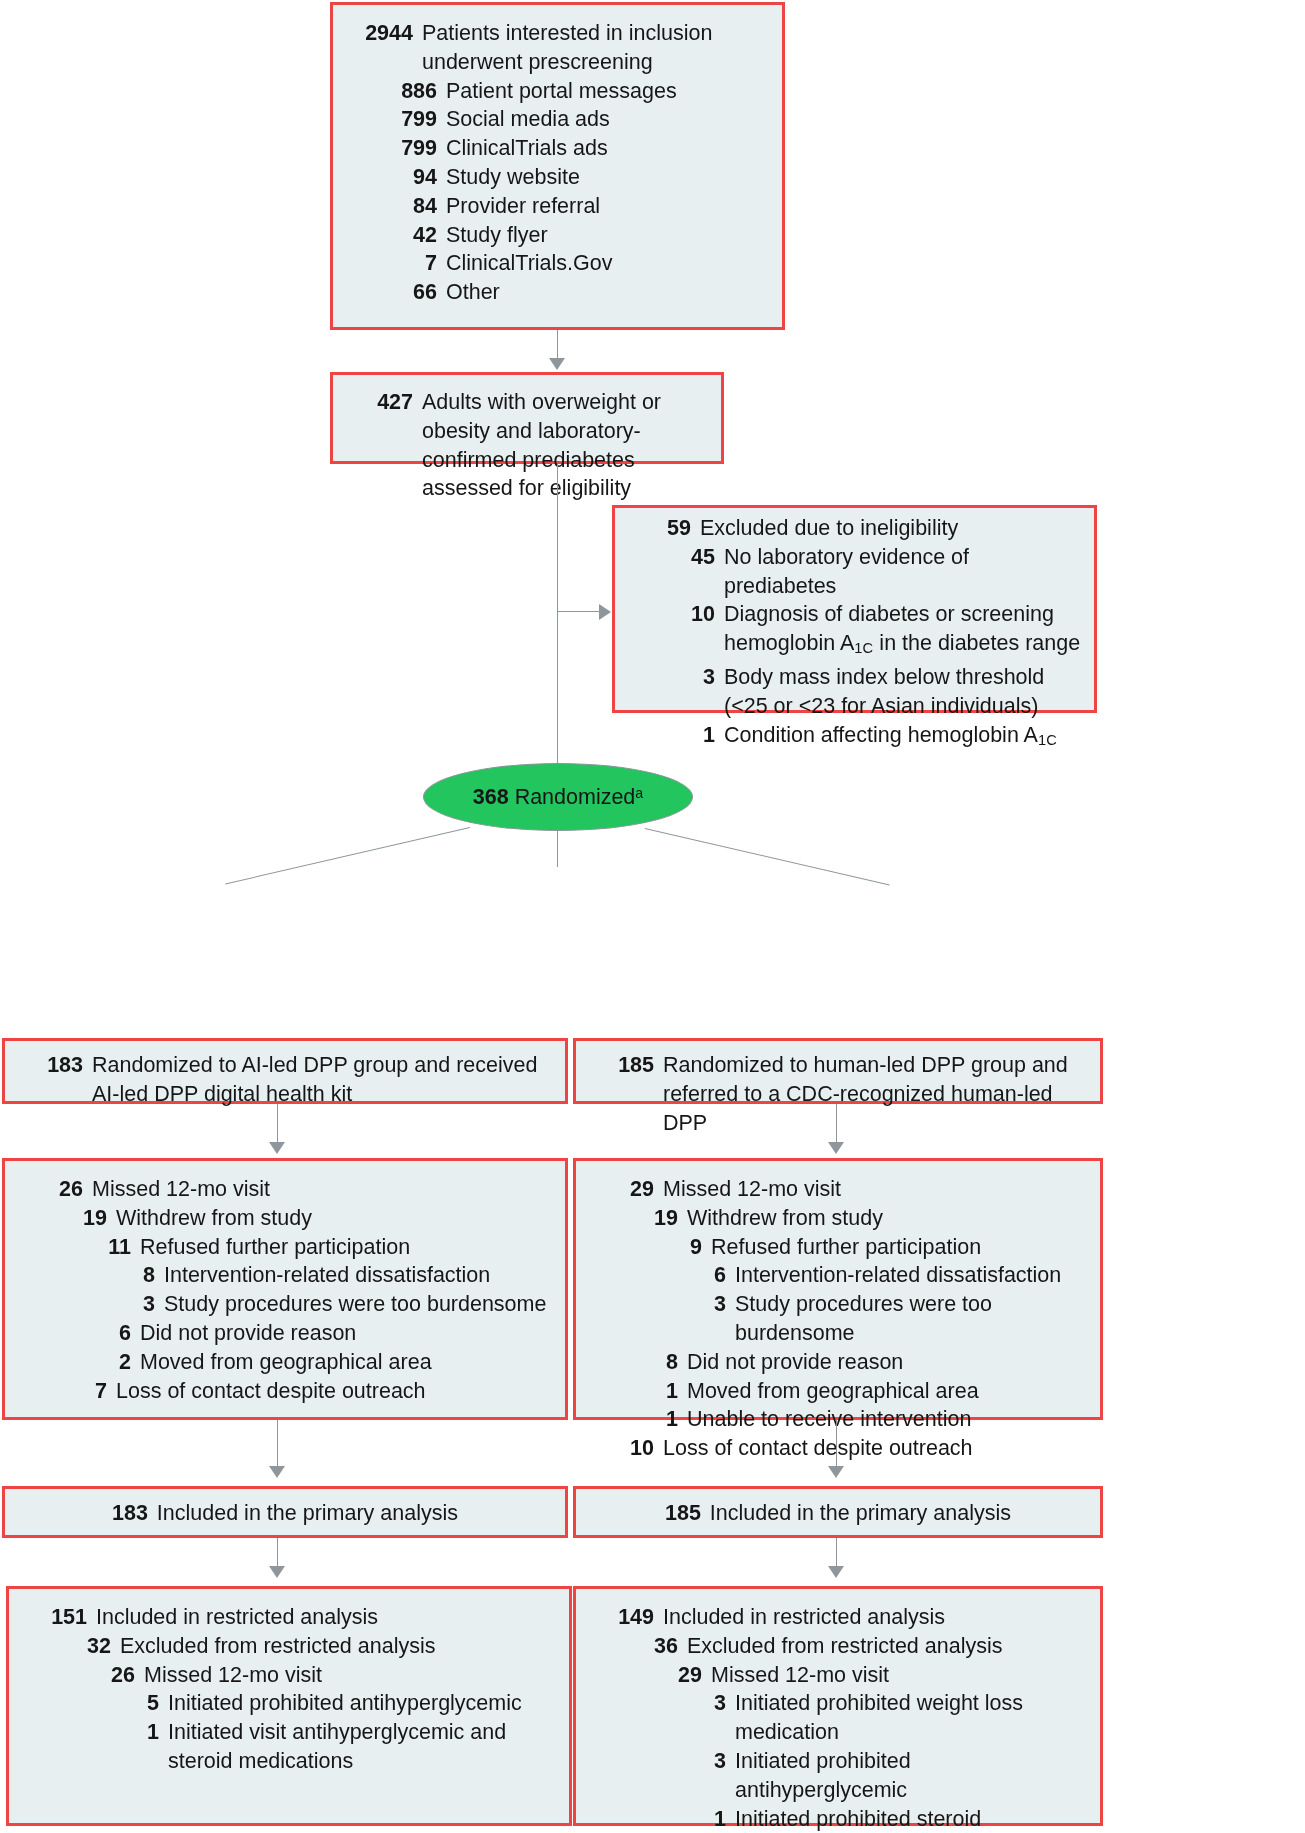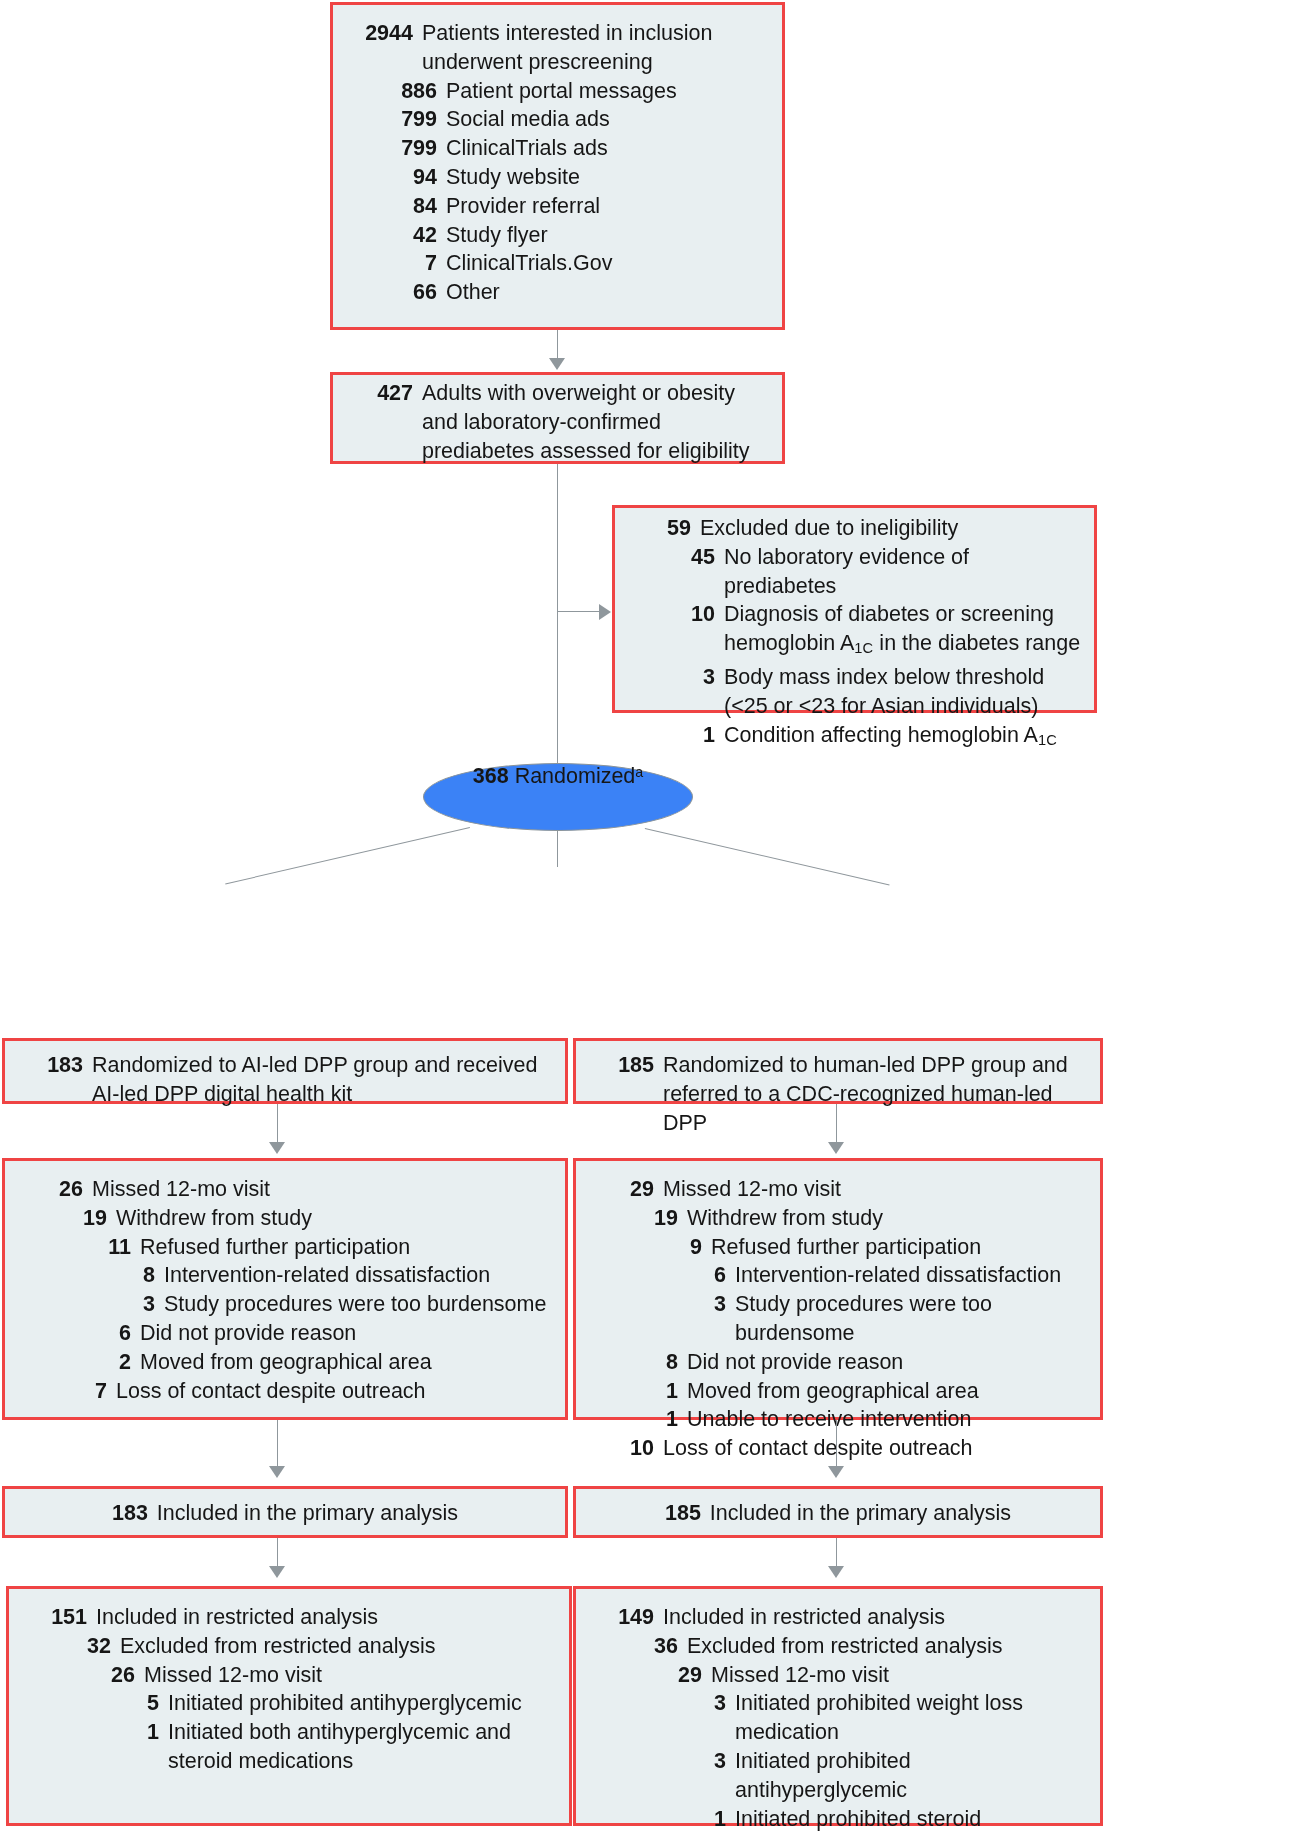--- a/index.html
+++ b/index.html
@@ -23,26 +23,26 @@
   
   .box {
     position: absolute;
     background: #e8eff1;
     border: 3px solid #ef4444;
     box-sizing: border-box;
     padding: 12px 14px 12px 14px;
   }
   .ellipse {
     position: absolute;
-    background: #3b82f6;
+    background: #22c55e;
     border: 1px solid #8b9499;
     border-radius: 50%;
     box-sizing: border-box;
     display: flex;
-    align-items: flex-start;
+    align-items: center;
     justify-content: center;
   }
   
   .row {
     display: flex;
     align-items: flex-start;
     font-size: 21.5px;
     line-height: 28.8px;
     white-space: nowrap;
   }
@@ -140,21 +140,21 @@
     </div>
     <div class="row">
       <span class="num n1">66</span>
       <span class="txt">Other</span>
     </div>
   </div>
 
   <div class="vline" style="left:557px; top:330px; height:32px;"></div>
   <div class="arrow-down" style="left:549px; top:358px;"></div>
 
-  <div class="box" style="left:330px; top:372px; width:455px; height:92px; padding:4px 16px;">
+  <div class="box" style="left:330px; top:372px; width:394px; height:92px; padding:13px 16px;">
     <div class="row">
       <span class="num n0">427</span>
       <span class="txt">Adults with overweight or obesity and laboratory-confirmed prediabetes assessed for eligibility</span>
     </div>
   </div>
 
   <div class="vline" style="left:557px; top:464px; height:148px;"></div>
   <div class="hline" style="left:557px; top:611px; width:46px;"></div>
   <div class="arrow-right" style="left:599px; top:604px;"></div>
 
@@ -326,21 +326,21 @@
       <span class="num n2">26</span>
       <span class="txt">Missed 12-mo visit</span>
     </div>
     <div class="row">
       <span class="num n3">5</span>
       <span class="txt">Initiated prohibited antihyperglycemic</span>
     </div>
     <div class="row">
       <span class="num n3">1</span>
       <span class="txt">
-        <span>Initiated both antihyperglycemic and</span><br>
+        <span>Initiated visit antihyperglycemic and</span><br>
         <span>steroid medications</span>
       </span>
     </div>
   </div>
 
   <div class="box" style="left:573px; top:1586px; width:530px; height:240px; padding:14px 14px;">
     <div class="row">
       <span class="num n0">149</span>
       <span class="txt">Included in restricted analysis</span>
     </div>

